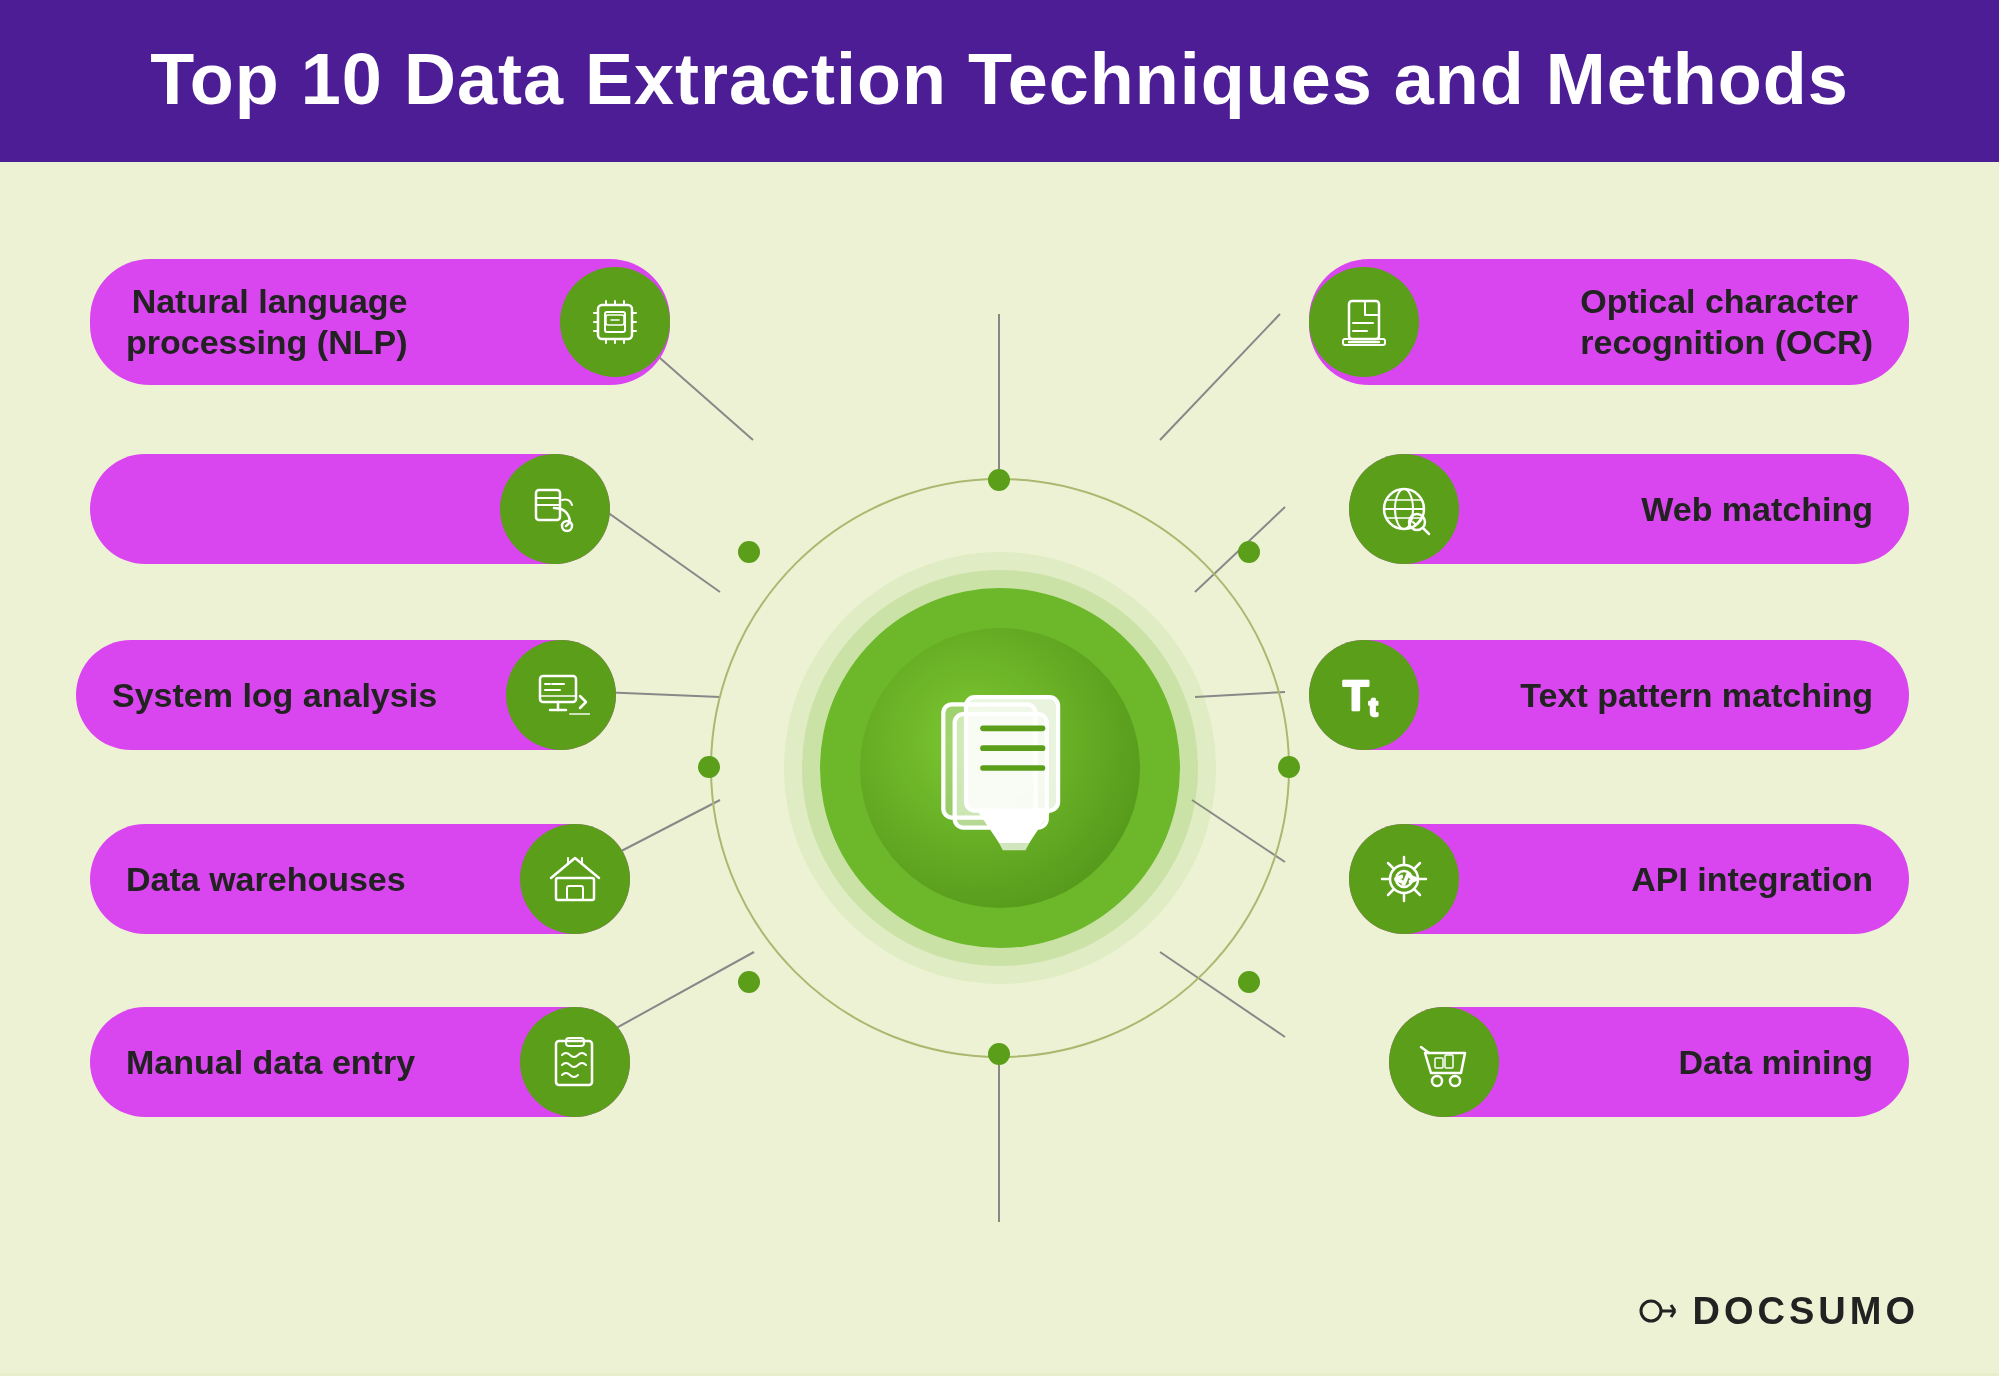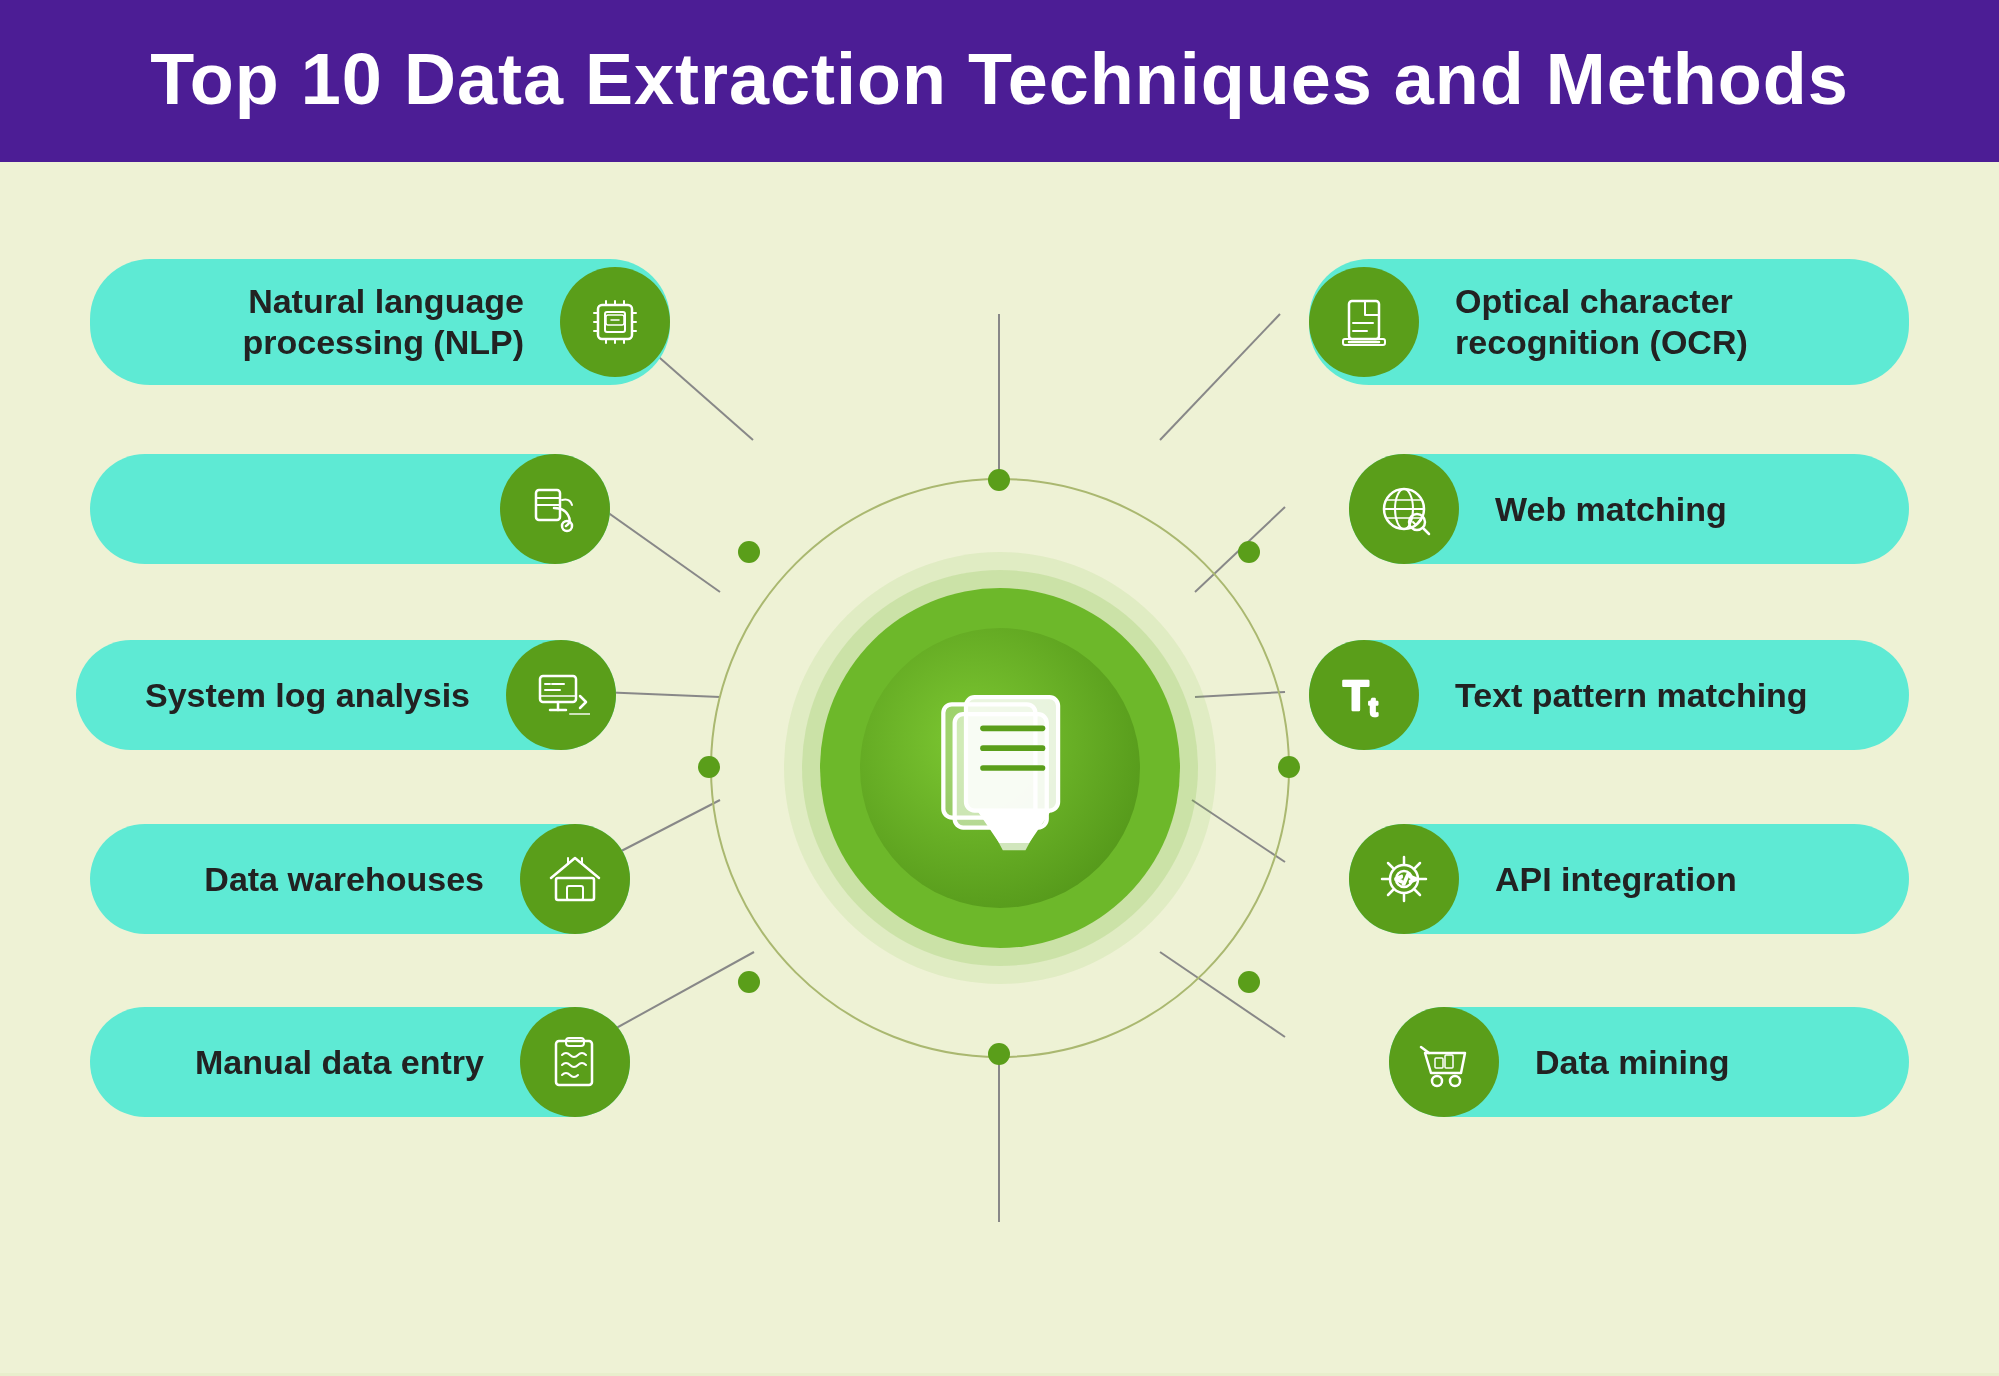--- a/index.html
+++ b/index.html
@@ -94,25 +94,26 @@
       height: 100%;
       z-index: 4;
       pointer-events: none;
     }
 
     
     .item-pill {
       position: absolute;
       display: flex;
       align-items: center;
-      background: #5eead4;
+      background: #d946ef;
       border-radius: 60px;
       padding: 0;
       z-index: 8;
       gap: 0;
+      justify-content: space-between;
     }
 
     .item-pill.left {
       flex-direction: row-reverse;
     }
 
     .item-pill.right {
       flex-direction: row;
     }
 
@@ -415,14 +416,23 @@
         <circle cx="22" cy="48" r="5" stroke="white" stroke-width="2.5" fill="none"></circle>
         <circle cx="40" cy="48" r="5" stroke="white" stroke-width="2.5" fill="none"></circle>
 
         <rect x="20" y="25" width="8" height="10" rx="1" stroke="white" stroke-width="1.5" fill="none"></rect>
         <rect x="30" y="22" width="8" height="13" rx="1" stroke="white" stroke-width="1.5" fill="none"></rect>
       </svg>
     </div>
     <div class="pill-text">Data mining</div>
   </div>
 
+  <div class="docsumo-logo">
+    <svg class="docsumo-icon" viewBox="0 0 44 44">
+      <circle cx="14" cy="22" r="10" fill="none" stroke="#222" stroke-width="3"></circle>
+      <line x1="24" y1="22" x2="38" y2="22" stroke="#222" stroke-width="3"></line>
+      <line x1="34" y1="16" x2="38" y2="22" stroke="#222" stroke-width="3"></line>
+      <line x1="34" y1="28" x2="38" y2="22" stroke="#222" stroke-width="3"></line>
+    </svg>
+    <span class="docsumo-logo-text">DOCSUMO</span>
+  </div>
 
 </div>
 
 </body></html>

